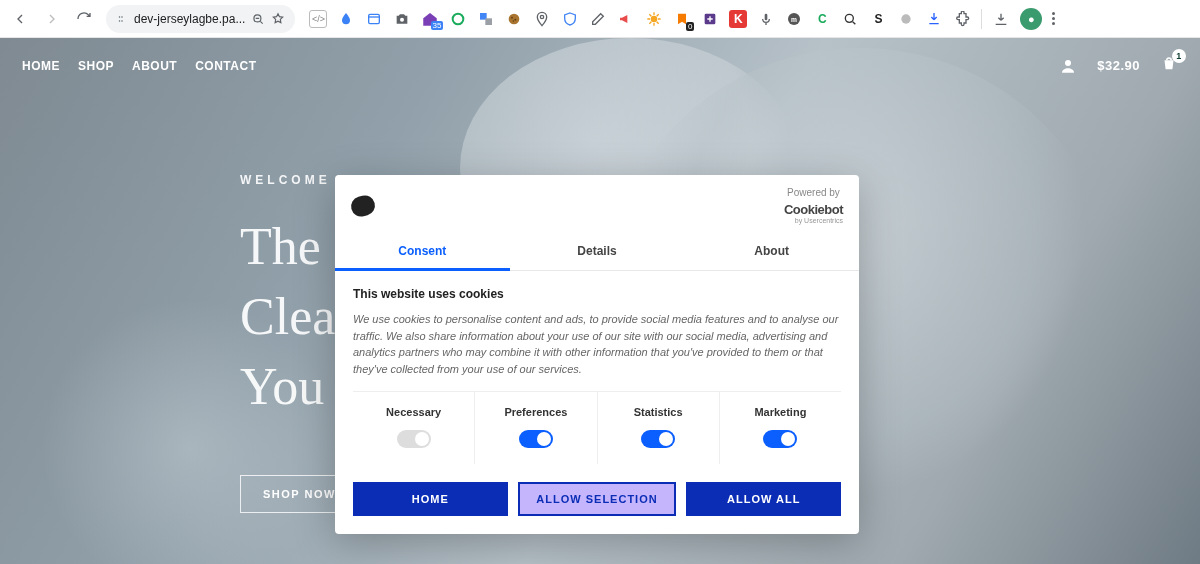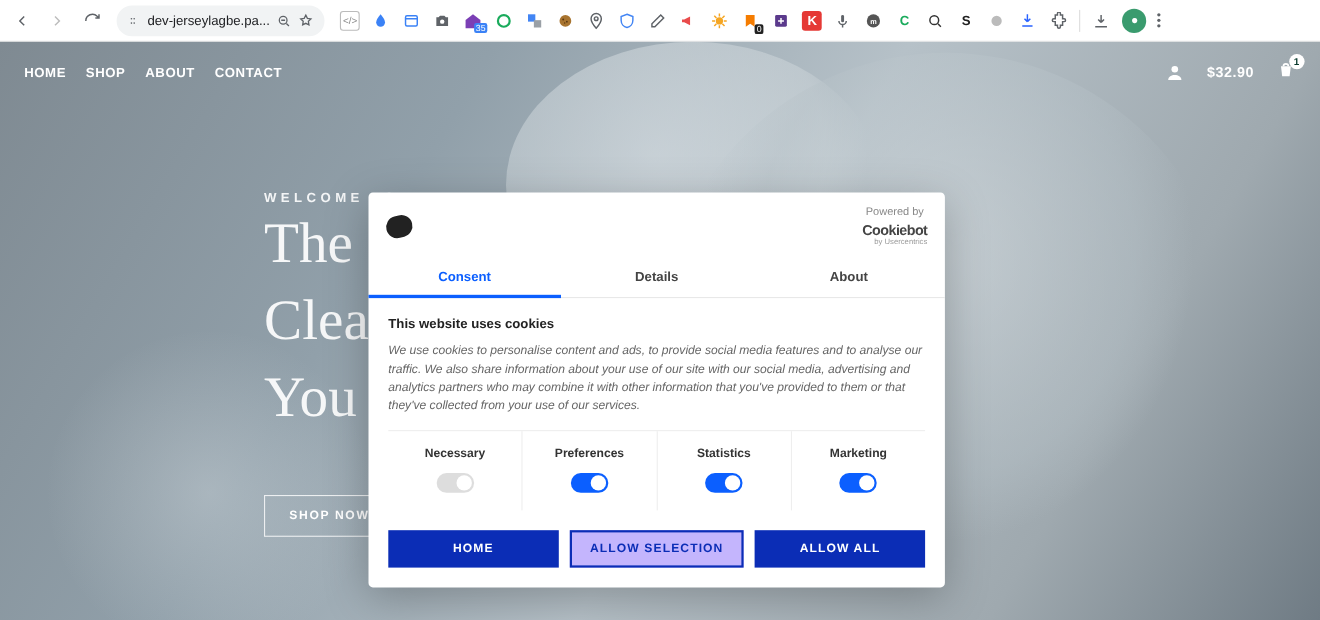--- a/index.html
+++ b/index.html
@@ -19,21 +19,21 @@
   .page { position:relative; width:100%; height:526px; background:linear-gradient(120deg,#7f8a92 0%, #91a0aa 30%, #b6c1c8 55%, #9fa9af 80%, #6f7b84 100%); overflow:hidden; }
   .topbar { height:55px; display:flex; align-items:center; padding:0 22px; color:#fff; font-size:12px; font-weight:700; letter-spacing:.5px; }
   .nav { display:flex; gap:18px; }
   .nav a { color:#fff; text-decoration:none; }
   .topbar .right { margin-left:auto; display:flex; align-items:center; gap:20px; }
   .price { font-size:13px; font-weight:800;}
   .cartwrap { position:relative; }
   .badge { position:absolute; top:-6px; right:-8px; background:#fff; color:#0a3b2e; width:14px; height:14px; border-radius:50%; font-size:9px; display:flex; align-items:center; justify-content:center; font-weight:700; }
   .hero { position:absolute; left:240px; top:135px; color:#fff; }
   .eyebrow { font-size:12px; letter-spacing:4px; font-weight:600; opacity:.9; }
-  .headline { font-family: Georgia, 'Times New Roman', serif; font-weight:400; font-size:52px; line-height:1.35; opacity:.92;}
+  .headline { font-family: Georgia, 'Times New Roman', serif; font-weight:400; font-size:52px; line-height:1.35; margin-top:25px; opacity:.92;}
   .shopbtn { margin-top:52px; display:inline-block; border:1px solid rgba(255,255,255,.8); color:#fff; font-size:11px; font-weight:700; letter-spacing:1.5px; padding:12px 22px; background:transparent; }
   
   .overlay { position:absolute; inset:0; }
   .modal { position:absolute; left:335px; top:137px; width:524px; background:#fff; border-radius:4px; box-shadow:0 10px 40px rgba(0,0,0,.25); }
   .mhead { display:flex; align-items:center; padding:12px 16px 10px; }
   .logo { width:24px; height:20px; background:#222; border-radius:50% / 60%; transform:rotate(-15deg); }
   .powered { margin-left:auto; font-size:10px; color:#888; display:flex; align-items:center; gap:4px;flex-direction:column;}
   .powered strong { font-size:13px; color:#444; font-weight:700; letter-spacing:-.5px;}
   .tabs { display:flex; border-bottom:1px solid #e8e8e8; }
   .tab { flex:1; text-align:center; font-size:12px; font-weight:700; color:#444; padding:10px 0 12px; position:relative;}

